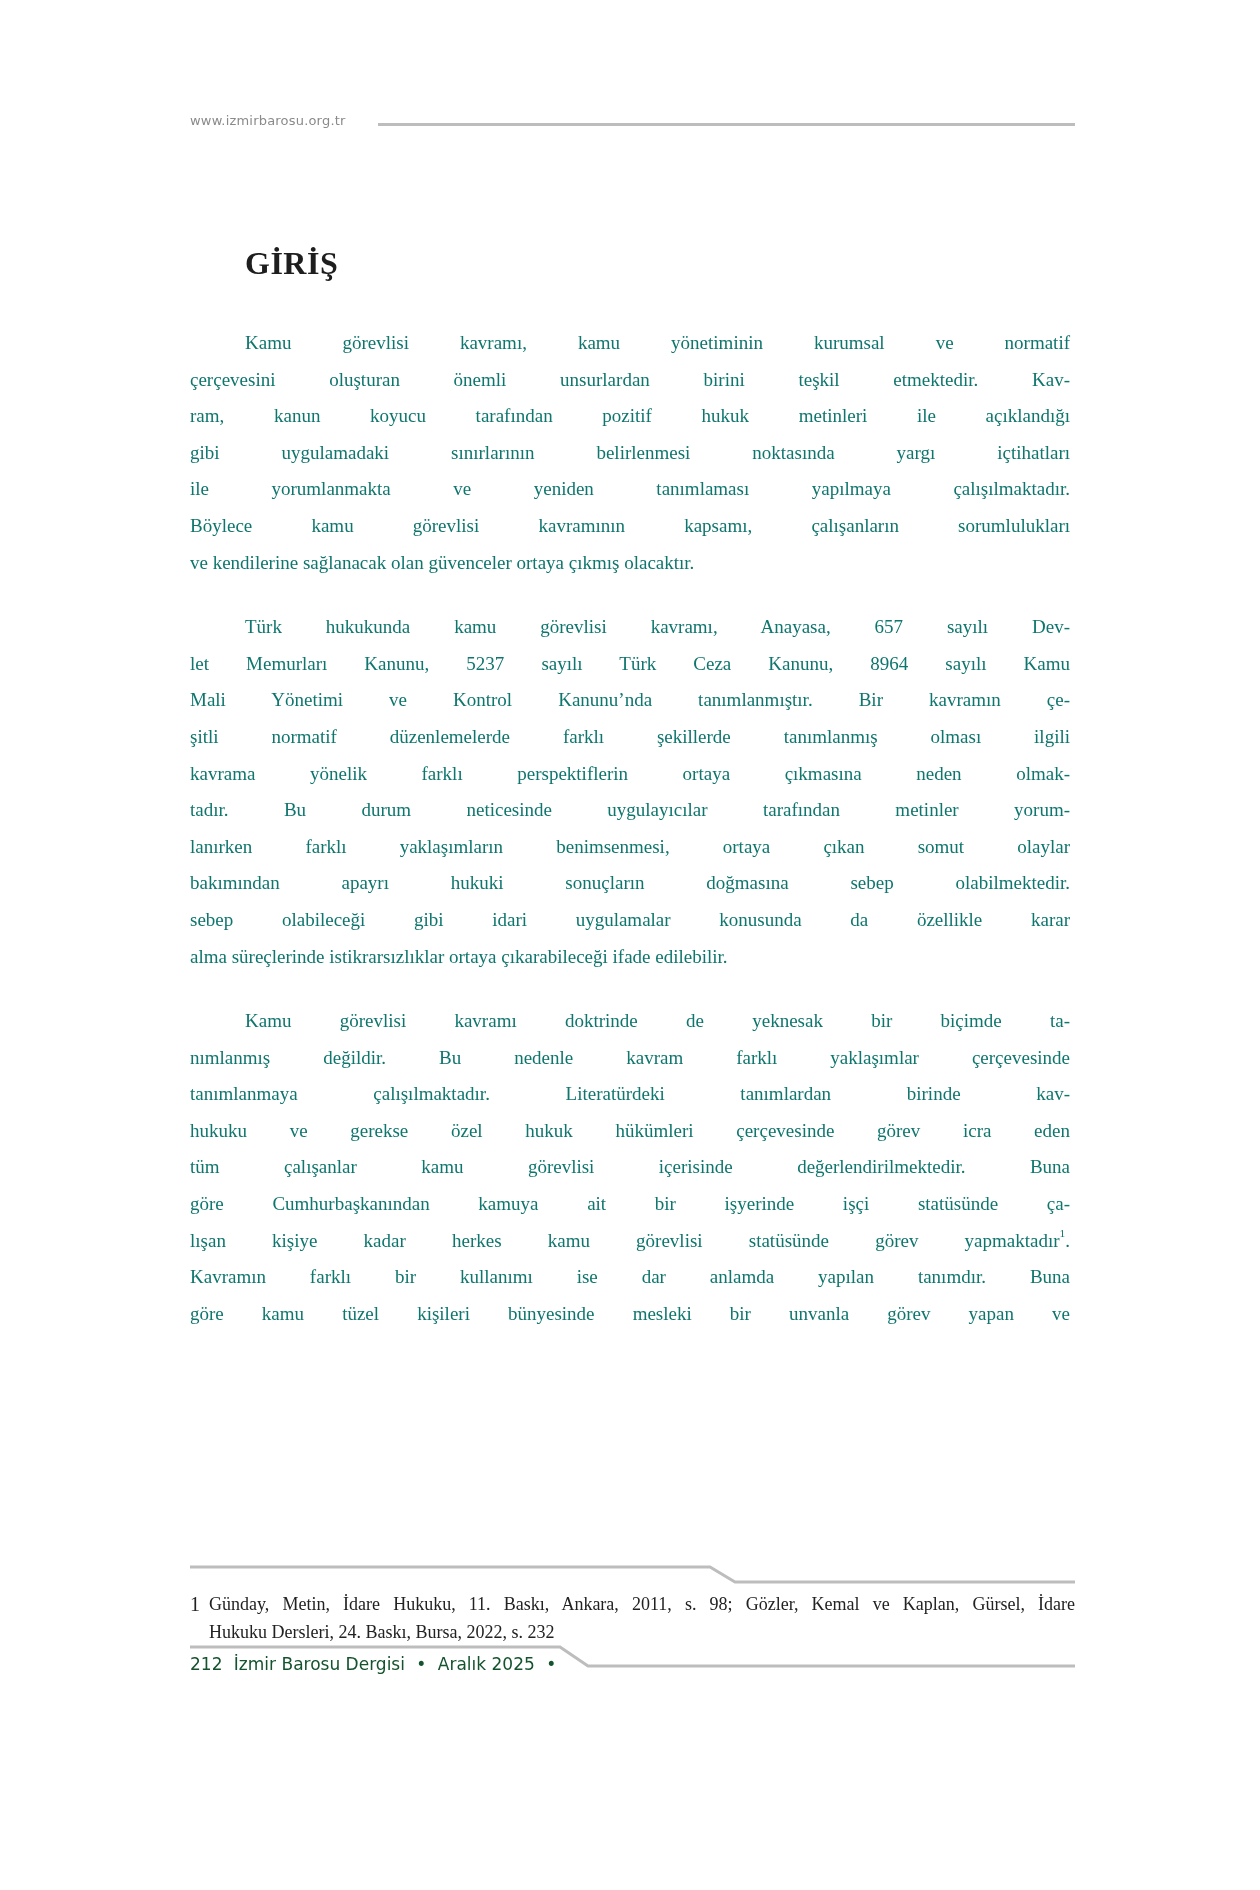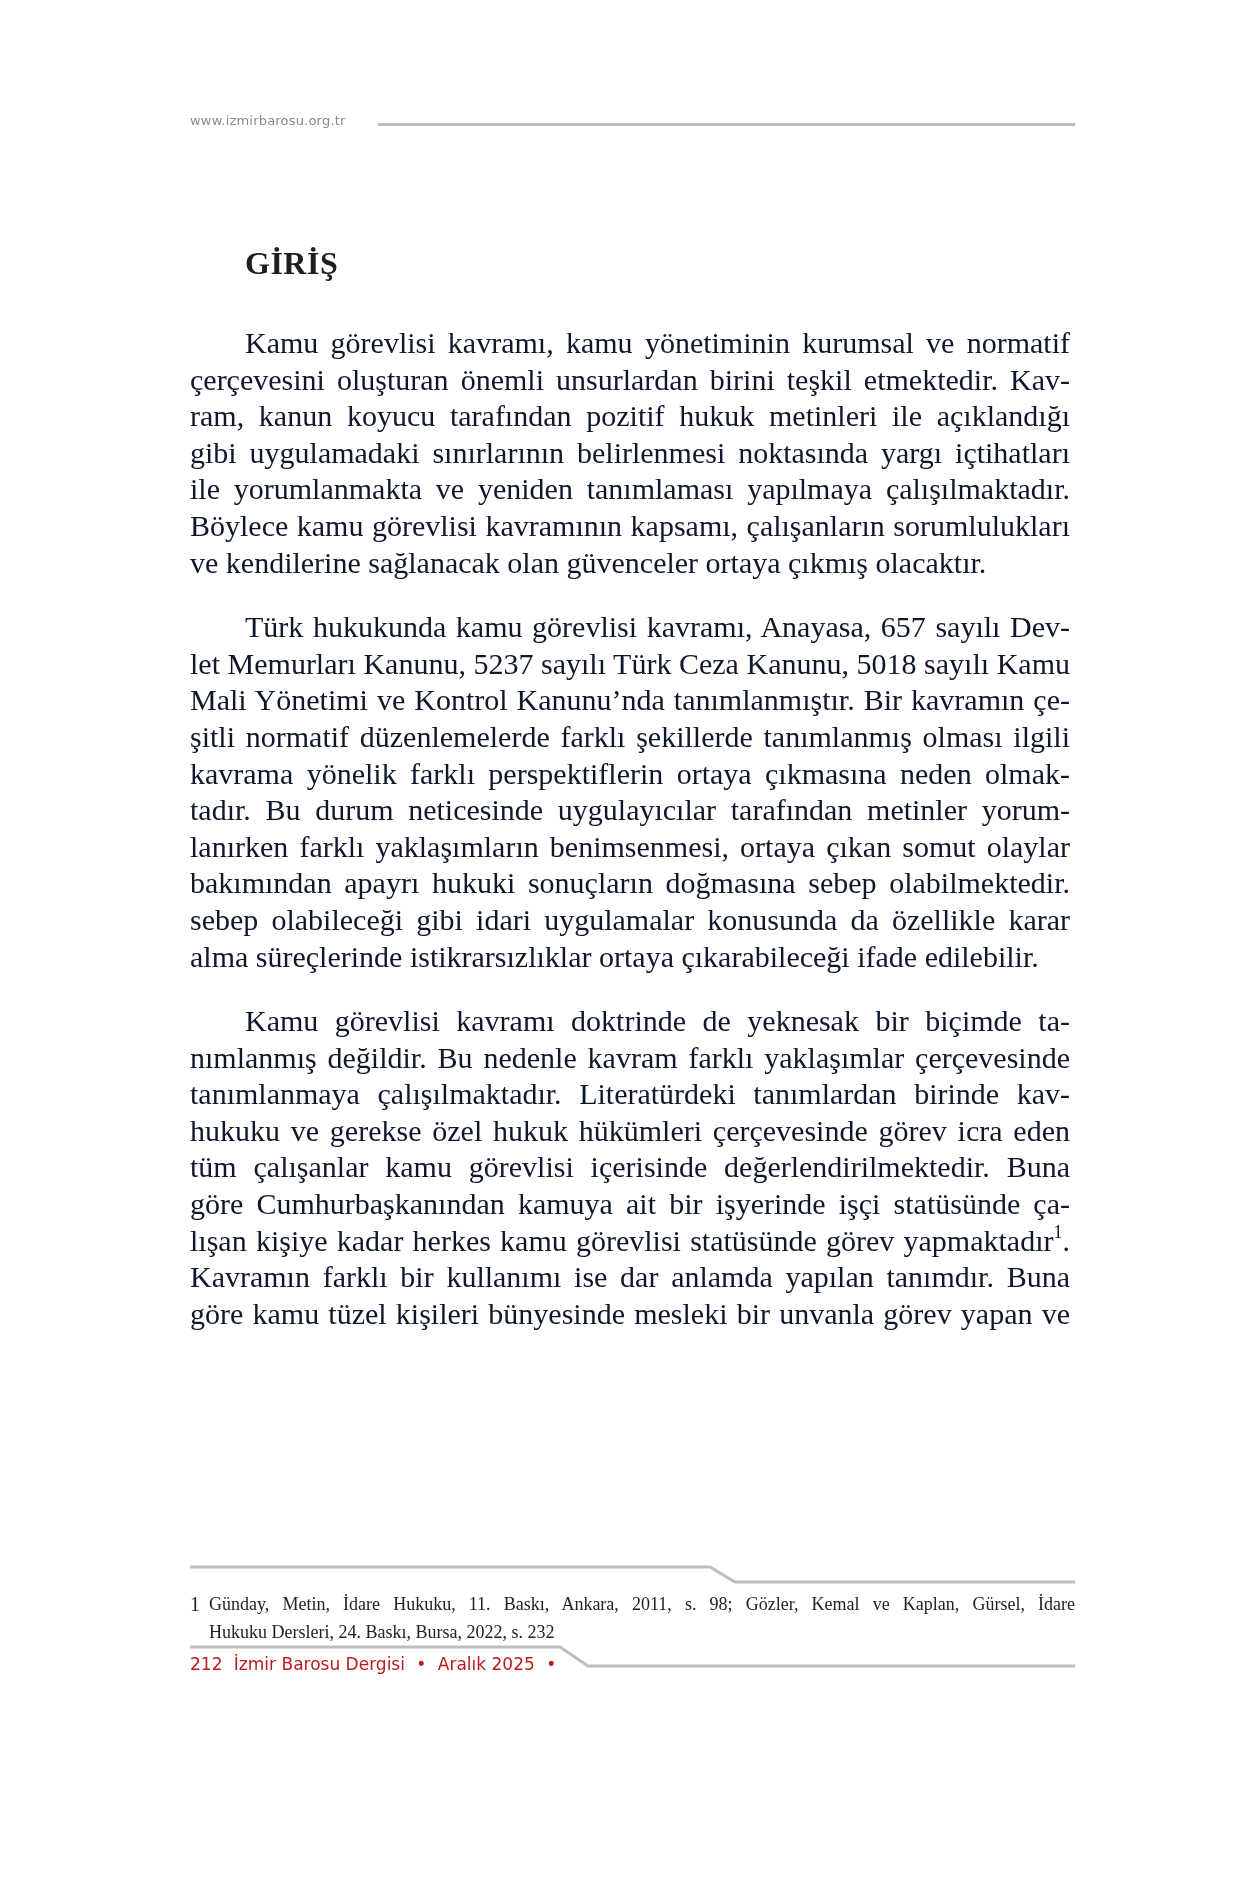--- a/index.html
+++ b/index.html
@@ -4,35 +4,35 @@
 <style>
   html, body { margin:0; padding:0; background:#ffffff; }
   body { width:1260px; height:1890px; position:relative; overflow:hidden; }
   .page { position:absolute; left:0; top:0; width:1260px; height:1890px; background:#fff;text-decoration:underline; }
 
   .header-url { position:absolute; left:190px; top:113px; font-family:"DejaVu Sans", sans-serif; font-size:13px; color:#8a8a8a; letter-spacing:0.2px; }
   .header-rule { position:absolute; left:378px; top:123px; width:697px; height:3px; background:#bdbdbd; }
 
   .heading { position:absolute; left:245px; top:245px; font-family:"Liberation Serif", serif; font-weight:bold; font-size:32px; color:#1e1e1e; letter-spacing:0.5px; }
 
-  .body { position:absolute; left:190px; top:325px; width:880px; font-family:"Liberation Serif", serif; font-size:30px; line-height:36.6px; color:#0f172a; }
+  .body { position:absolute; left:190px; top:325px; width:880px; font-family:"Liberation Serif", serif; font-size:19px; line-height:36.6px; color:#0f766e; }
   .body .line { display:block; text-align:justify; text-align-last:justify; white-space:nowrap; }
   .body .line.last { text-align-last:left; }
   .body .line.indent { padding-left:55px; }
   .para { margin-bottom:28px; }
   sup { font-size:60%; line-height:0; position:relative; top:-2px; vertical-align:super; }
 
   .fn-sep { position:absolute; left:190px; top:1563px; width:885px; height:24px; }
   .footnotes { position:absolute; left:190px; top:1590px; width:885px; font-family:"Liberation Serif", serif; font-size:18px; line-height:28px; color:#222; }
   .fn-mark { position:absolute; left:0; top:0; font-size:20px; }
   .fn-line { display:block; white-space:nowrap; padding-left:19px; }
   .fn-line.justify { text-align:justify; text-align-last:justify; }
 
   .footer-rule { position:absolute; left:190px; top:1645px; width:885px; height:24px; }
-  .footer { position:absolute; left:190px; top:1654px; font-family:"DejaVu Sans", sans-serif; font-size:17px; color:#b91c1c; white-space:nowrap; }
+  .footer { position:absolute; left:190px; top:1654px; font-family:"DejaVu Sans", sans-serif; font-size:17px; color:#14532d; white-space:nowrap; }
   .footer span { margin-right:6px; }
 </style>
 </head>
 <body>
 
 <div class="page">
 
   <div class="header-url">www.izmirbarosu.org.tr</div>
   <div class="header-rule"></div>
 
@@ -44,21 +44,21 @@
       <span class="line">çerçevesini oluşturan önemli unsurlardan birini teşkil etmektedir. Kav-</span>
       <span class="line">ram, kanun koyucu tarafından pozitif hukuk metinleri ile açıklandığı</span>
       <span class="line">gibi uygulamadaki sınırlarının belirlenmesi noktasında yargı içtihatları</span>
       <span class="line">ile yorumlanmakta ve yeniden tanımlaması yapılmaya çalışılmaktadır.</span>
       <span class="line">Böylece kamu görevlisi kavramının kapsamı, çalışanların sorumlulukları</span>
       <span class="line last">ve kendilerine sağlanacak olan güvenceler ortaya çıkmış olacaktır.</span>
     </div>
 
     <div class="para">
       <span class="line indent">Türk hukukunda kamu görevlisi kavramı, Anayasa, 657 sayılı Dev-</span>
-      <span class="line">let Memurları Kanunu, 5237 sayılı Türk Ceza Kanunu, 5018 sayılı Kamu</span>
+      <span class="line">let Memurları Kanunu, 5237 sayılı Türk Ceza Kanunu, 8964 sayılı Kamu</span>
       <span class="line">Mali Yönetimi ve Kontrol Kanunu’nda tanımlanmıştır. Bir kavramın çe-</span>
       <span class="line">şitli normatif düzenlemelerde farklı şekillerde tanımlanmış olması ilgili</span>
       <span class="line">kavrama yönelik farklı perspektiflerin ortaya çıkmasına neden olmak-</span>
       <span class="line">tadır. Bu durum neticesinde uygulayıcılar tarafından metinler yorum-</span>
       <span class="line">lanırken farklı yaklaşımların benimsenmesi, ortaya çıkan somut olaylar</span>
       <span class="line">bakımından apayrı hukuki sonuçların doğmasına sebep olabilmektedir.</span>
       <span class="line">sebep olabileceği gibi idari uygulamalar konusunda da özellikle karar</span>
       <span class="line last">alma süreçlerinde istikrarsızlıklar ortaya çıkarabileceği ifade edilebilir.</span>
     </div>
 

